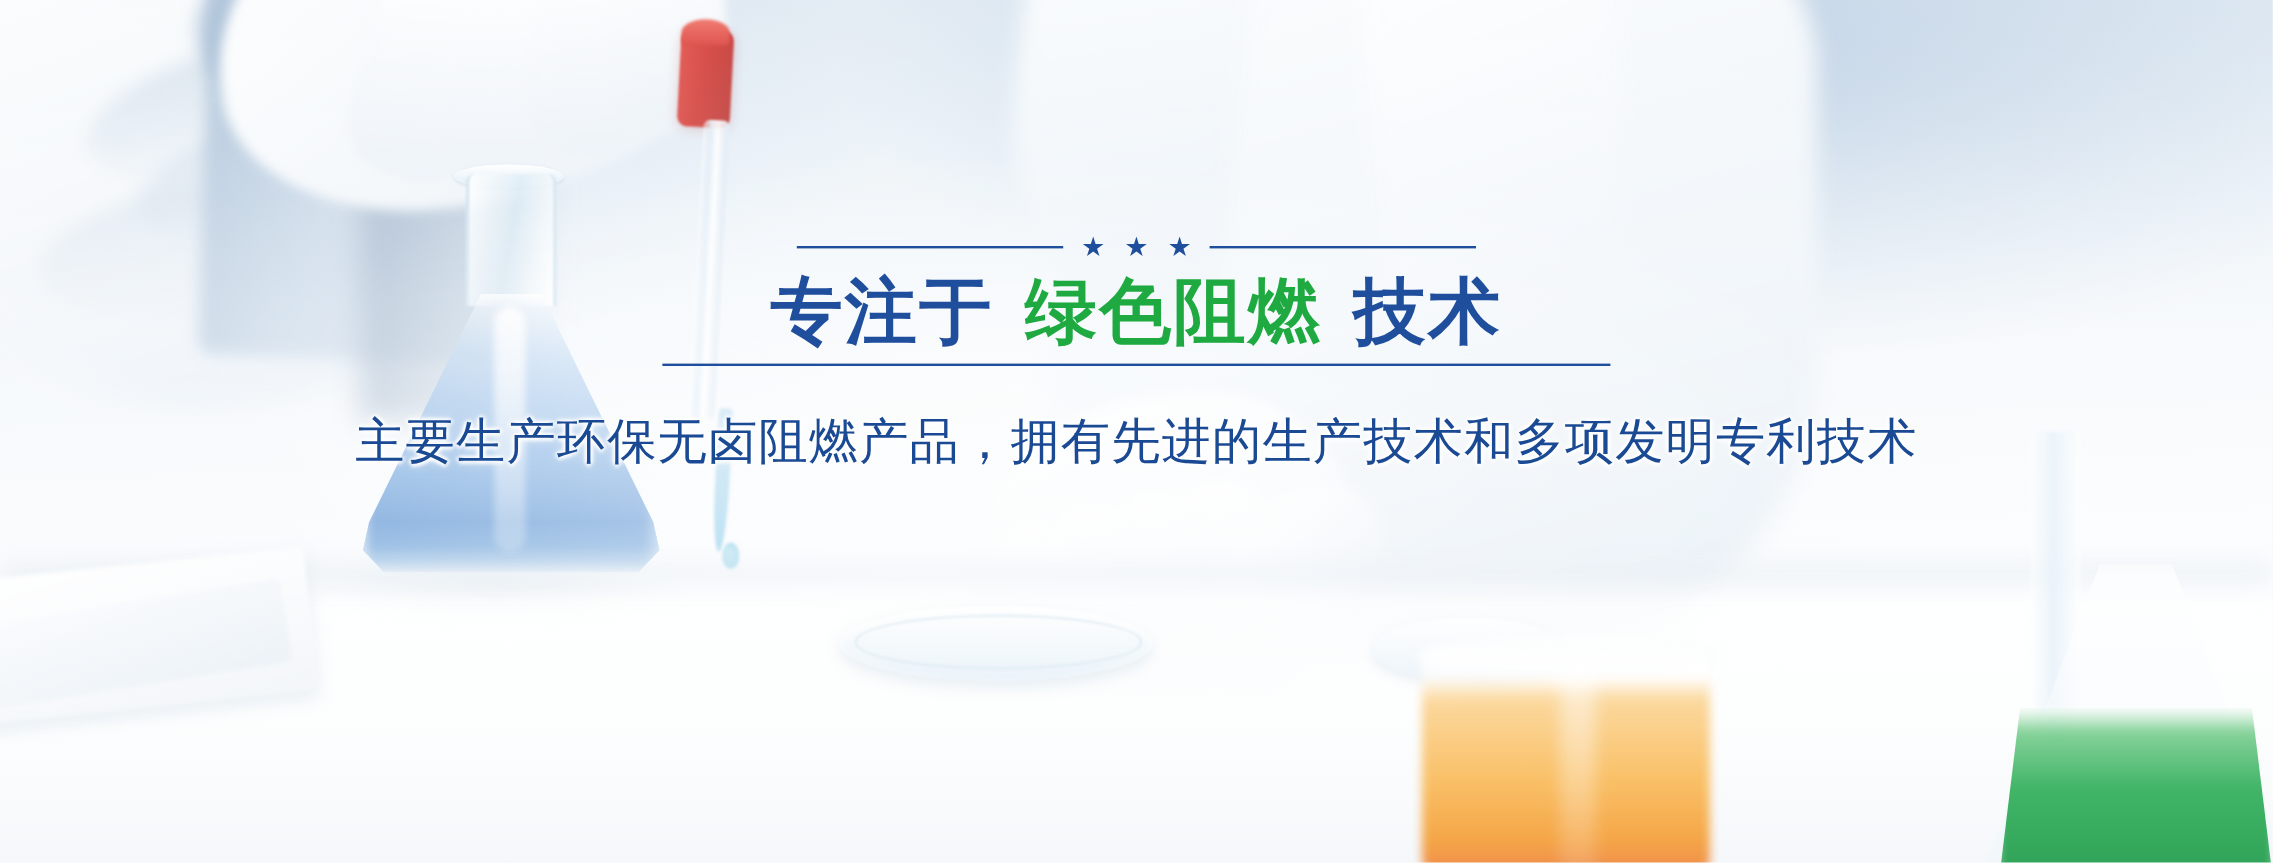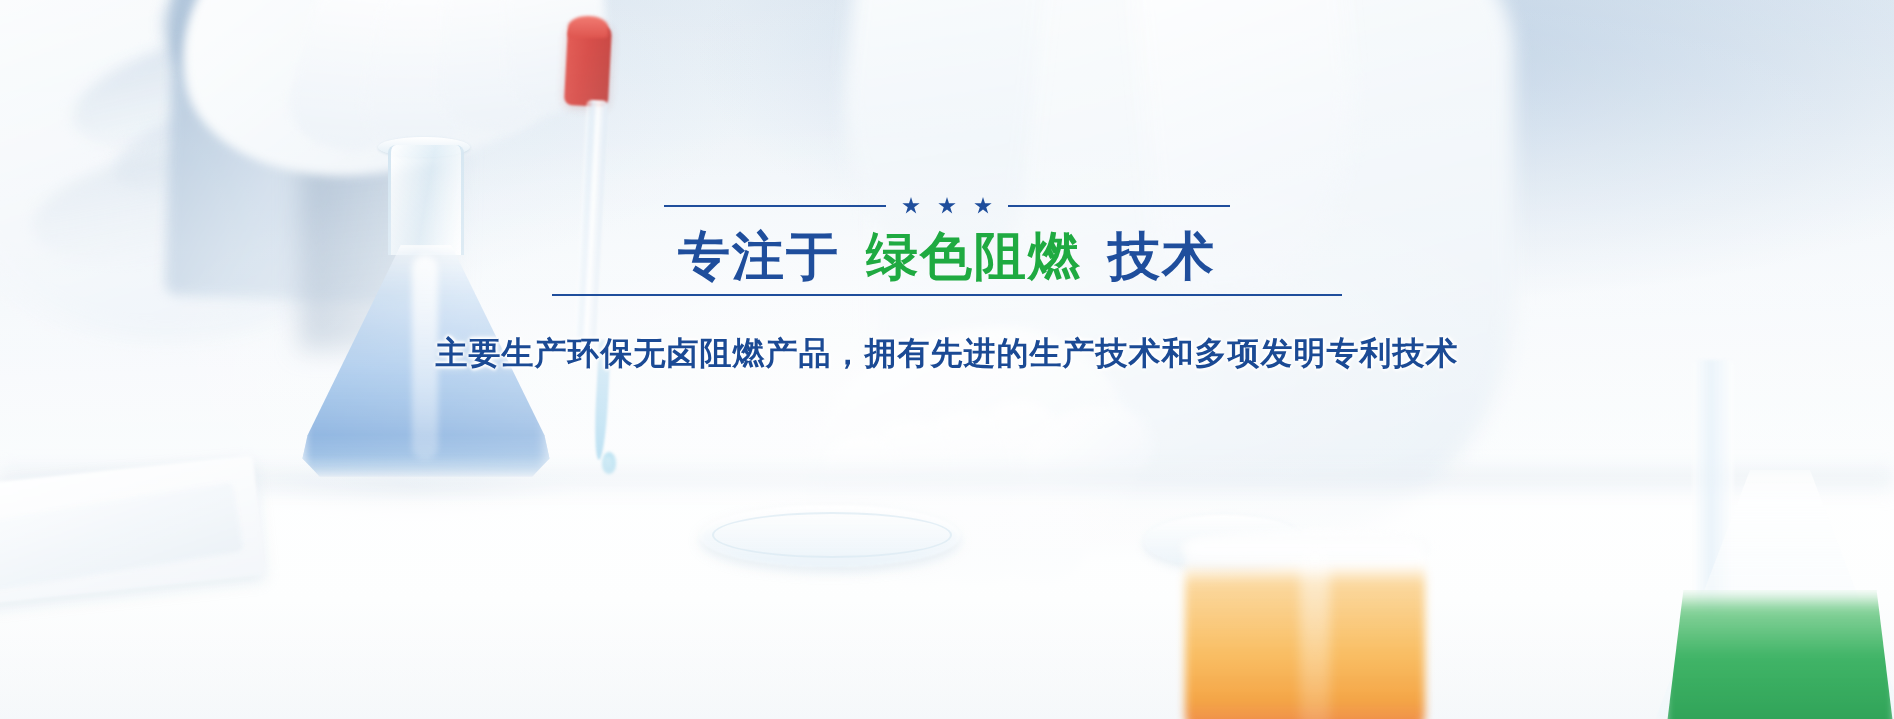--- a/index.html
+++ b/index.html
@@ -462,21 +462,21 @@
     align-items: center;
   }
   .star {
     width: 18px; height: 18px;
     background: #1f4e9c;
     clip-path: polygon(50% 0%, 61% 35%, 98% 35%, 68% 57%, 79% 91%, 50% 70%, 21% 91%, 32% 57%, 2% 35%, 39% 35%);
   }
 
   .title {
     margin-top: 12px;
-    font-size: 52px;
+    font-size: 60px;
     font-weight: 700;
     letter-spacing: 2px;
     line-height: 1.08;
     white-space: nowrap;
   }
   .title .blue  { color: #1f4e9c; }
   .title .green { color: #1faa41; }
   .title .gap   { display: inline-block; width: 26px; }
 
   .underline {
@@ -490,22 +490,22 @@
     margin-top: 16px;
     font-size: 29px;
     font-weight: 700;
     letter-spacing: 1.1px;
     color: #1f4e9c;
     white-space: nowrap;
   }
 
   .subtitle-cn {
     margin-top: 36px;
-    font-size: 32px;
-    font-weight: 700;
+    font-size: 41px;
+    font-weight: 400;
     letter-spacing: 1px;
     color: #1b4a94;
     white-space: nowrap;
     text-shadow:
        2px 0 3px rgba(255,255,255,.95),
       -2px 0 3px rgba(255,255,255,.95),
        0 2px 3px rgba(255,255,255,.95),
        0 -2px 3px rgba(255,255,255,.95),
        0 0 10px rgba(255,255,255,.9);
   }

